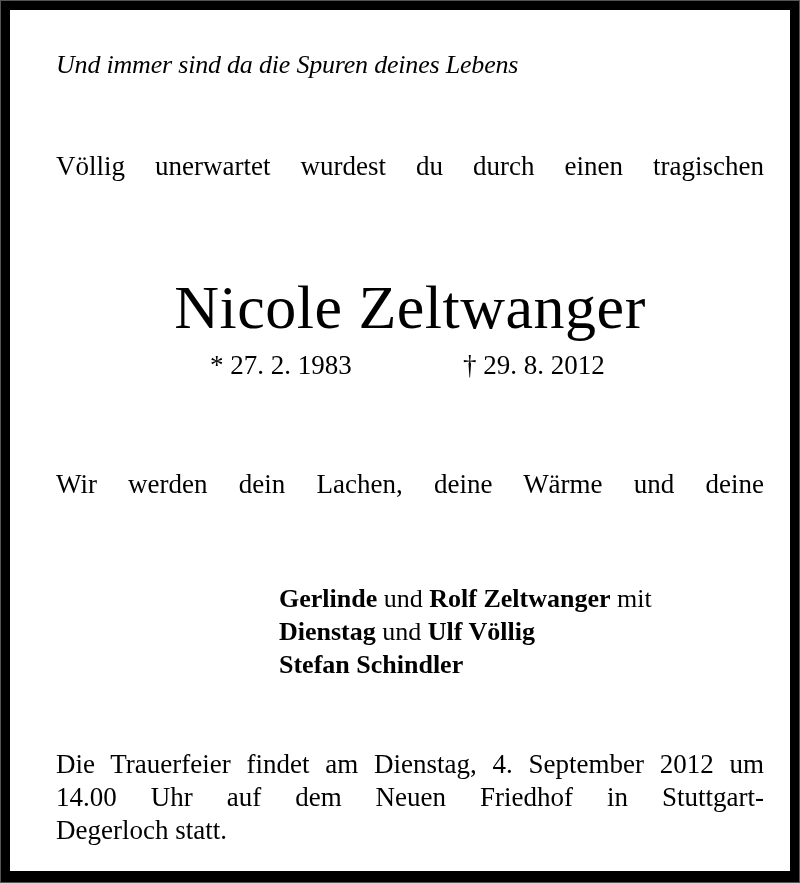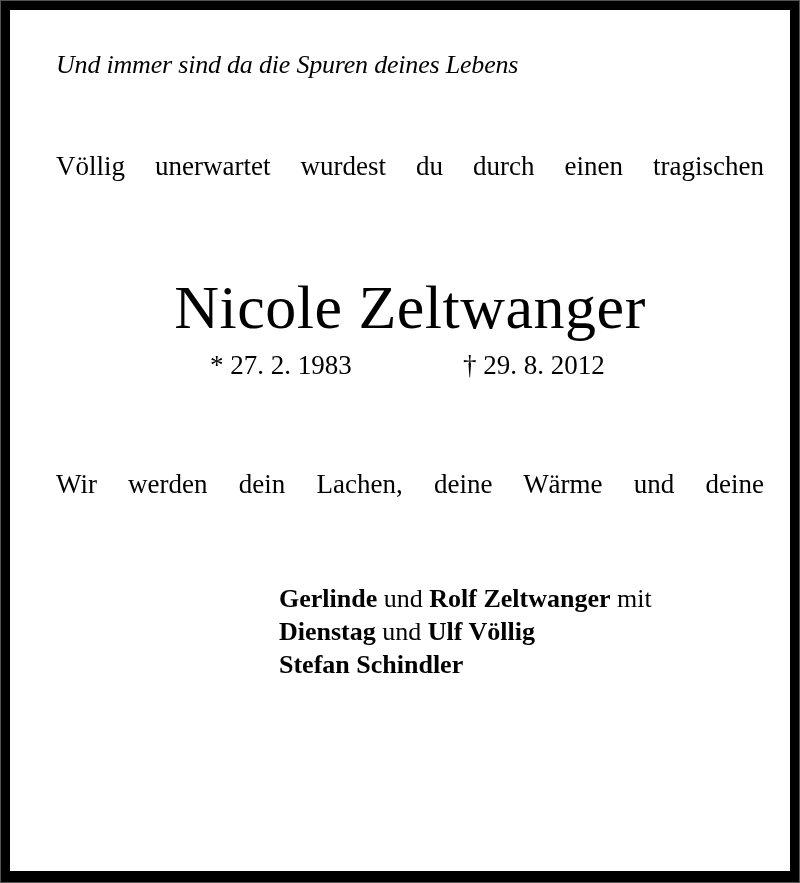--- a/index.html
+++ b/index.html
@@ -127,14 +127,19 @@
       <b>Gerlinde</b><span> und </span><b>Rolf Zeltwanger</b><span> mit</span>
     </span>
     <span class="row">
       <b>Dienstag</b><span> und </span><b>Ulf Völlig</b>
     </span>
     <span class="row">
       <b>Stefan Schindler</b>
     </span>
   </div>
 
+  <div class="para service serif">
+    <span class="line justify">Die Trauerfeier findet am Dienstag, 4. September 2012 um</span>
+    <span class="line justify">14.00 Uhr auf dem Neuen Friedhof in Stuttgart-</span>
+    <span class="line">Degerloch statt.</span>
+  </div>
 
 </div>
 
 </body></html>

